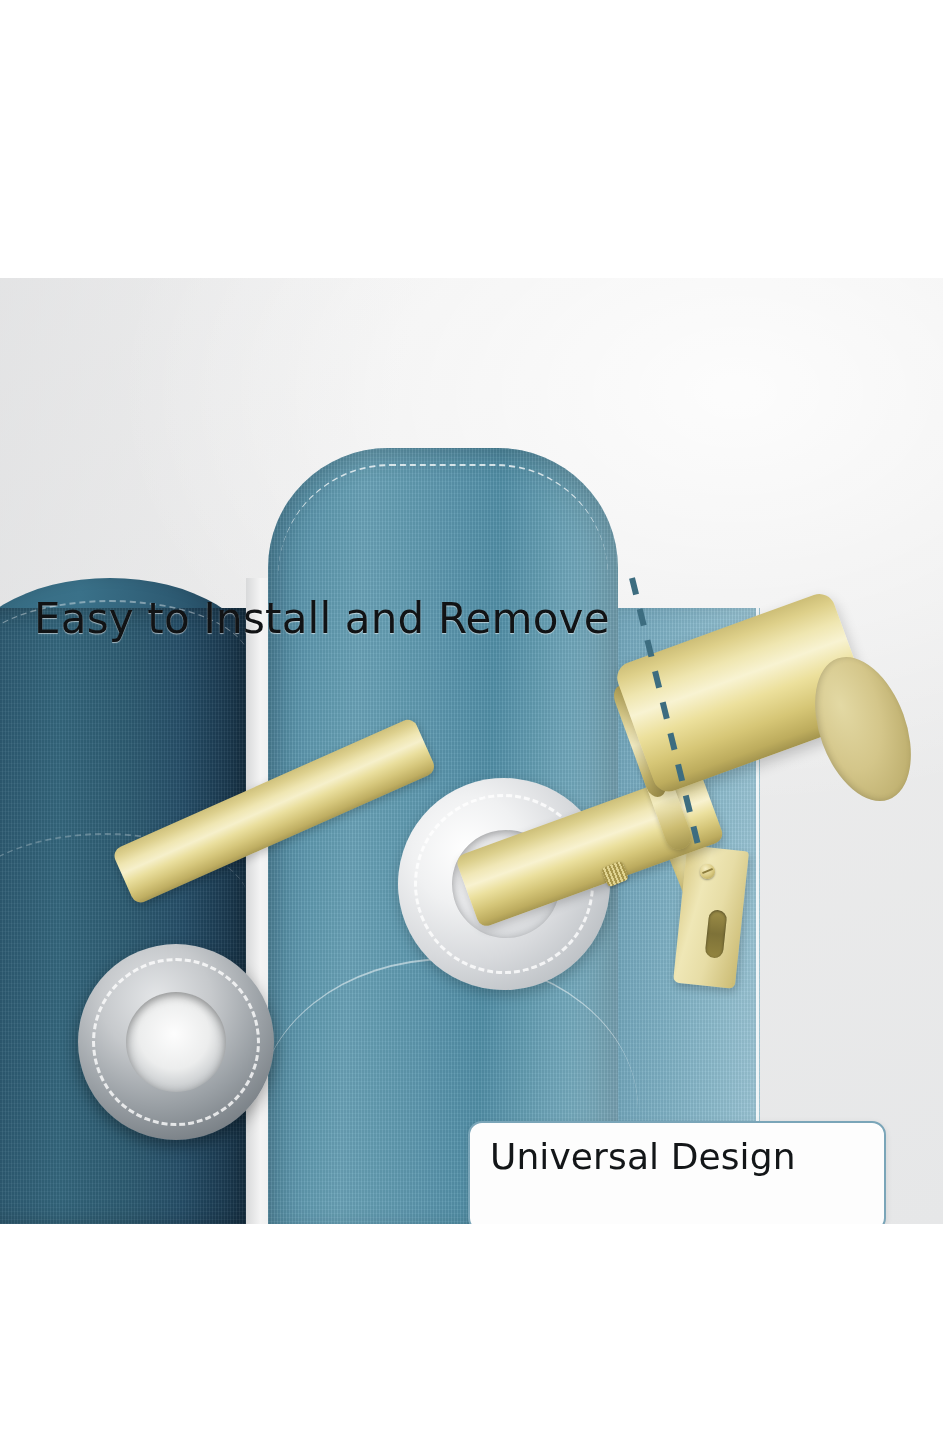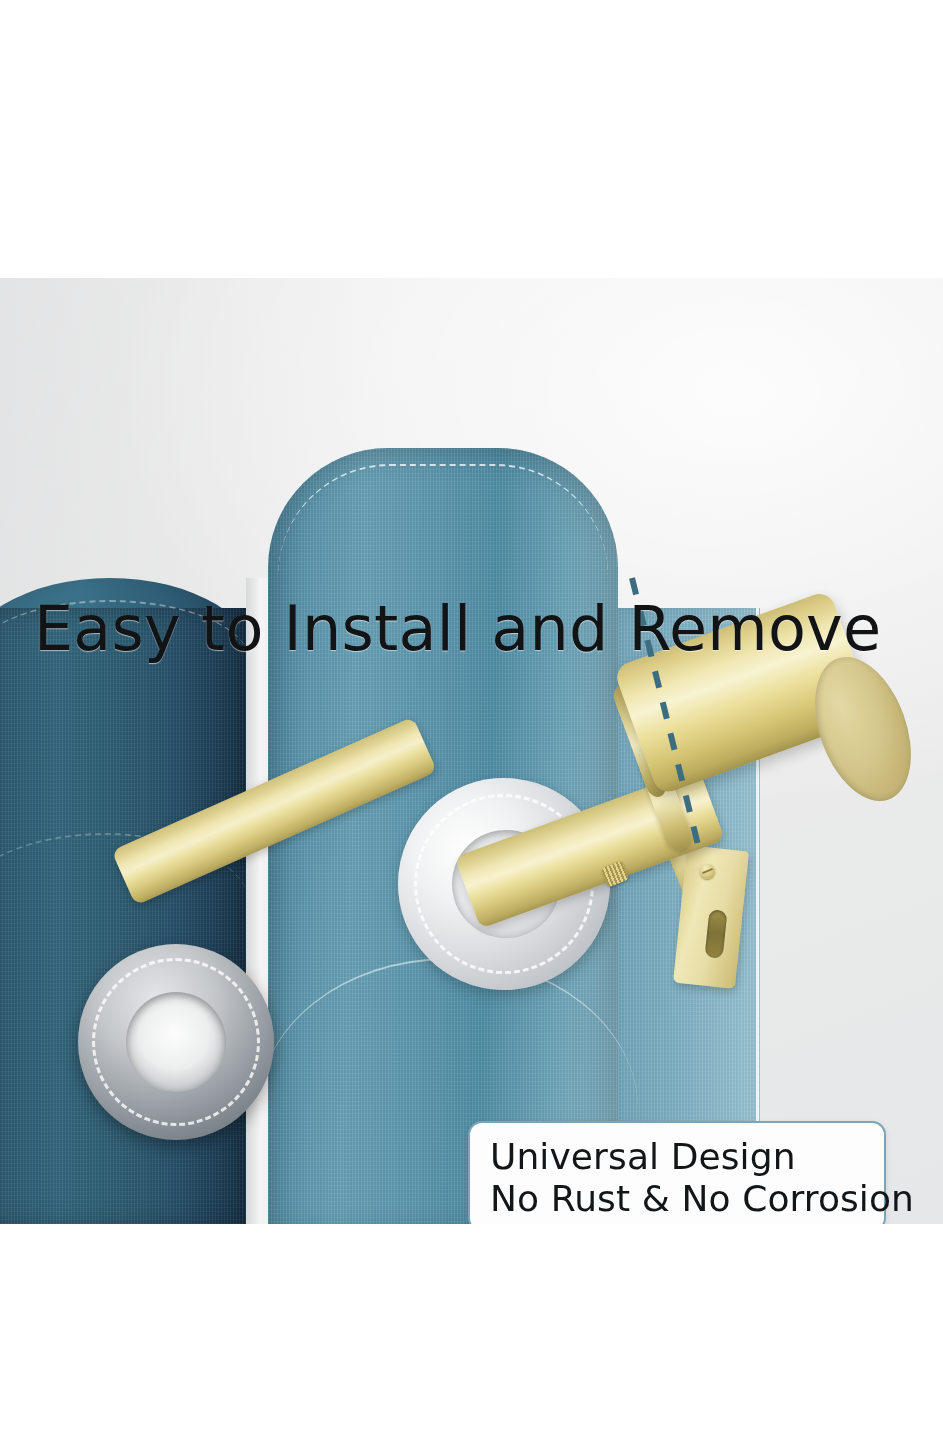--- a/index.html
+++ b/index.html
@@ -253,21 +253,21 @@
     background:radial-gradient(circle at 48% 42%, #fdfdfd 0%, #eceded 45%, #9fa5aa 100%);
     box-shadow:inset 0 3px 10px rgba(0,0,0,.38);
   }
 
   
   .leader-svg{position:absolute;left:0;top:0;width:943px;height:946px;overflow:visible;}
 
   
   #headline{
     position:absolute;left:34px;top:318px;
-    font-size:62px;line-height:1.08;
+    font-size:42px;line-height:1.08;
     font-weight:400;letter-spacing:.2px;
     color:#111315;
     white-space:nowrap;
     text-shadow:0 1px 1px rgba(255,255,255,.55);
   }
 
   
   .callout{
     position:absolute;
     background:#fdfdfd;
@@ -325,16 +325,15 @@
   <div class="finial-cap"></div>
 
   <svg class="leader-svg" viewBox="0 0 943 946">
     <path d="M 632 300 L 700 575" fill="none" stroke="#3d6d80" stroke-width="6" stroke-dasharray="17 15" stroke-linecap="butt"></path>
   </svg>
 
   <div id="headline">Easy to Install and Remove</div>
 
   <div class="callout" id="callout-1">
     <p>Universal Design</p>
-    <p>No Rust &amp; No Corrosion</p>
   </div>
 
 </div>
 
 </body></html>

